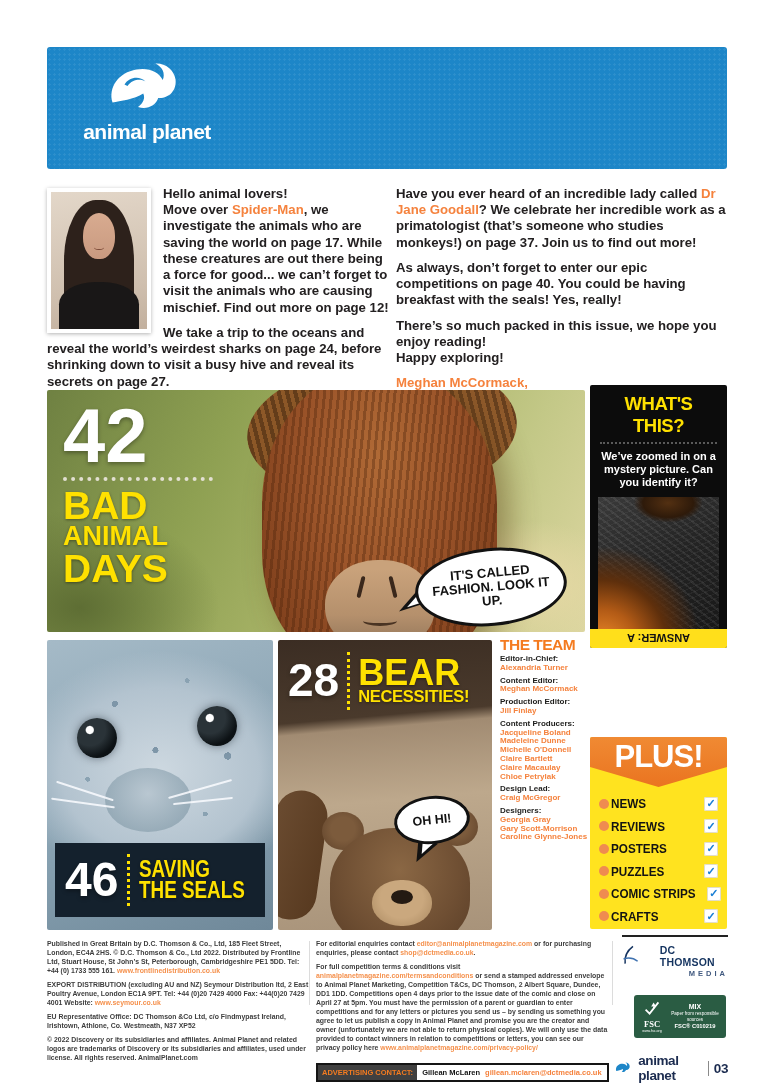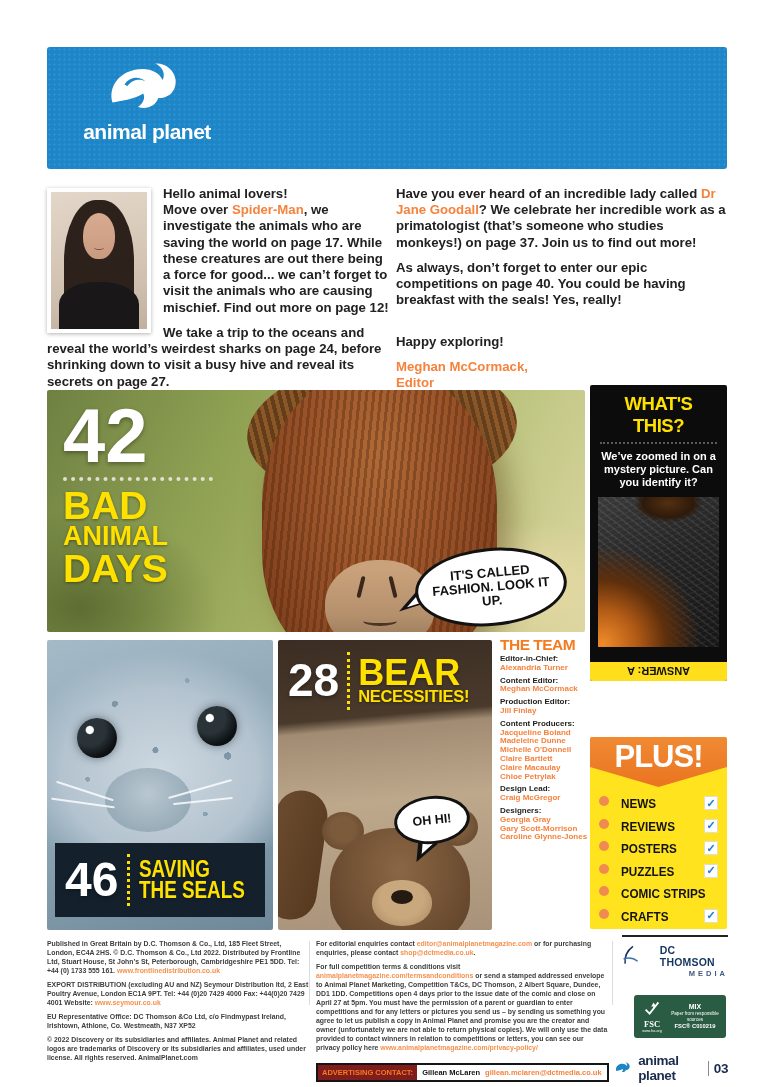--- a/index.html
+++ b/index.html
@@ -68,21 +68,21 @@
   .tail-b { position:absolute; background:#121212; }
   .tail-w { position:absolute; background:#fff; }
   .bubble-fashion { left:368px; top:158px; width:152px; height:78px; font-size:13px; line-height:1.1; transform:rotate(-5deg); padding:6px 12px; }
   .fashion-tail-b { left:352px; top:200px; width:34px; height:24px; clip-path:polygon(0 90%, 55% 0, 100% 45%); }
   .fashion-tail-w { left:360px; top:201px; width:26px; height:18px; clip-path:polygon(0 90%, 55% 0, 100% 45%); }
   .bubble-ohhi { left:116px; top:156px; width:76px; height:48px; font-size:12.5px; transform:rotate(-6deg); }
   .ohhi-tail-b { left:136px; top:196px; width:24px; height:26px; clip-path:polygon(10% 100%, 20% 0, 100% 30%); }
   .ohhi-tail-w { left:142px; top:194px; width:17px; height:20px; clip-path:polygon(10% 100%, 20% 0, 100% 30%); }
 
   
-  .whats-this { left:590px; top:385px; width:137px; height:296px; background:#0c0c0c; color:#fff; text-align:center; padding:8px 8px 0; }
+  .whats-this { left:590px; top:385px; width:137px; height:263px; background:#0c0c0c; color:#fff; text-align:center; padding:8px 8px 0; }
   .wt-title { color:#ffe100; font-size:18.5px; font-weight:800; letter-spacing:-0.5px; }
   .wt-dots { border-top:2px dotted #5a5a5a; margin:5px 2px 6px; }
   .wt-desc { font-size:11px; font-weight:700; line-height:1.18;text-align:center; }
   .wt-photo { margin:8px auto 0; width:121px; height:150px;
     background:
       radial-gradient(ellipse 46px 26px at 58% 4%, #533012 0%, #2e1a0a 55%, transparent 75%),
       radial-gradient(circle at 4% 98%, #ef8b2a 0%, #b35b16 18%, #5e2f0c 34%, transparent 52%),
       repeating-linear-gradient(38deg, rgba(255,255,255,0.07) 0 2px, rgba(0,0,0,0) 2px 6px),
       repeating-linear-gradient(-24deg, rgba(120,120,120,0.12) 0 1px, rgba(0,0,0,0) 1px 5px),
       linear-gradient(150deg,#3a3a3a 0%, #242424 45%, #161616 100%); }
@@ -141,36 +141,36 @@
   .team-title { color:#f47b20; font-size:15.5px; font-weight:800; letter-spacing:-0.5px; margin-bottom:1px; }
   .team-role { margin-bottom:4px; }
   .team-label { color:#1d1d1b; font-size:8px; font-weight:800; line-height:1.1; }
   .team-name { color:#f5823d; font-size:8px; font-weight:700; line-height:1.1; }
 
   
   .plus-panel { left:590px; top:737px; width:137px; height:192px; background:#ffe31f; }
   .plus-banner { height:50px; background:linear-gradient(#f08a33,#ea7420); clip-path:polygon(0 0,100% 0,100% 60%,50% 100%,0 60%);
     text-align:center; color:#fff; font-size:31px; font-weight:700; letter-spacing:-1px; padding-top:2px; }
   .plus-items { padding:9px 9px 0 9px; }
-  .plus-row { display:flex; align-items:flex-start; gap:12px; margin-bottom:7.5px; }
+  .plus-row { display:flex; align-items:center; gap:2px; margin-bottom:7.5px; }
   .plus-dot { width:10px; height:10px; border-radius:50%; background:#ef8b50; flex:none; }
   .plus-label { font-size:13px; font-weight:800; color:#131313; flex:1; transform:scaleX(0.9); transform-origin:left center; white-space:nowrap; }
   .plus-check { width:14px; height:14px; background:#fff; border-radius:2px; flex:none; color:#1a7fd4;
     font-size:11px; font-weight:800; display:flex; align-items:center; justify-content:center; box-shadow:inset 0 0 0 1px #e2ddc8; }
 
   
   .fineprint { position:absolute; top:940px; font-size:6.9px; font-weight:600; color:#3d3d3d; line-height:1.3; }
   .fineprint p { margin-bottom:5px; }
   .fp-a { left:47px; width:262px; }
   .fp-b { left:316px; width:292px; }
   .fp-link { color:#f5914d; font-weight:700; }
   .vline { position:absolute; width:1px; background:#dcdcdc; top:941px; height:64px; }
   .vl1 { left:309px; } .vl2 { left:612px; }
   .ad-box { margin-top:5px; border:2px solid #151515; display:inline-flex; align-items:center; gap:5px; }
-  .ad-label { background:#7f1d1d; color:#f47b20; font-weight:800; font-size:7.5px; padding:3px 4px; white-space:nowrap; }
+  .ad-label { background:#404040; color:#f47b20; font-weight:800; font-size:7.5px; padding:3px 4px; white-space:nowrap; }
   .ad-name { font-weight:800; font-size:7.5px; color:#111; white-space:nowrap; }
   .ad-email { font-weight:700; font-size:7.5px; color:#f5823d; padding-right:5px; white-space:nowrap; }
 
   .foot-right { position:absolute; left:622px; top:935px; width:106px; }
   .fr-rule { border-top:2px solid #222; margin-bottom:7px; }
   .dc-logo { display:flex; align-items:flex-start; gap:3px; }
   .dc-text .dc1 { font-size:10.5px; font-weight:800; color:#14335f; letter-spacing:0.2px;margin-left:16px; }
   .dc-text .dc2 { font-size:7.5px; font-weight:700; color:#40597f; letter-spacing:3px; text-align:right; margin-top:1px; }
   .fsc-box { margin:17px 0 0 12px; width:92px; height:43px; background:#2a5c43; border-radius:3px; color:#fff;
     display:flex; align-items:center; padding:3px; }
@@ -212,21 +212,21 @@
   <div class="letter-col col-1">
     <div class="spacer"></div>
     <div>Hello animal lovers!</div>
     <p><span>Move over </span><span class="orange">Spider-Man</span><span>, we investigate the animals who are saving the world on page 17. While these creatures are out there being a force for good... we can’t forget to visit the animals who are causing mischief. Find out more on page 12!</span></p>
     <p>We take a trip to the oceans and reveal the world’s weirdest sharks on page 24, before shrinking down to visit a busy hive and reveal its secrets on page 27.</p>
   </div>
 
   <div class="letter-col col-2">
     <p><span>Have you ever heard of an incredible lady called </span><span class="orange">Dr Jane Goodall</span><span>? We celebrate her incredible work as a primatologist (that’s someone who studies monkeys!) on page 37. Join us to find out more!</span></p>
     <p>As always, don’t forget to enter our epic competitions on page 40. You could be having breakfast with the seals! Yes, really!</p>
-    <p><br><span>Happy exploring!</span></p>
+    <p><span>There’s so much packed in this issue, we hope you enjoy reading!</span><br><span>Happy exploring!</span></p>
     <div class="sig"><span>Meghan McCormack,</span><br><span>Editor</span></div>
   </div>
 
   <div class="feat alpaca-art">
     <div class="alpaca-fringe"></div>
     <div class="alpaca-head"></div>
     <div class="alpaca-muzzle"></div>
     <div class="alpaca-nostril n1"></div>
     <div class="alpaca-nostril n2"></div>
     <div class="alpaca-mouth"></div>

